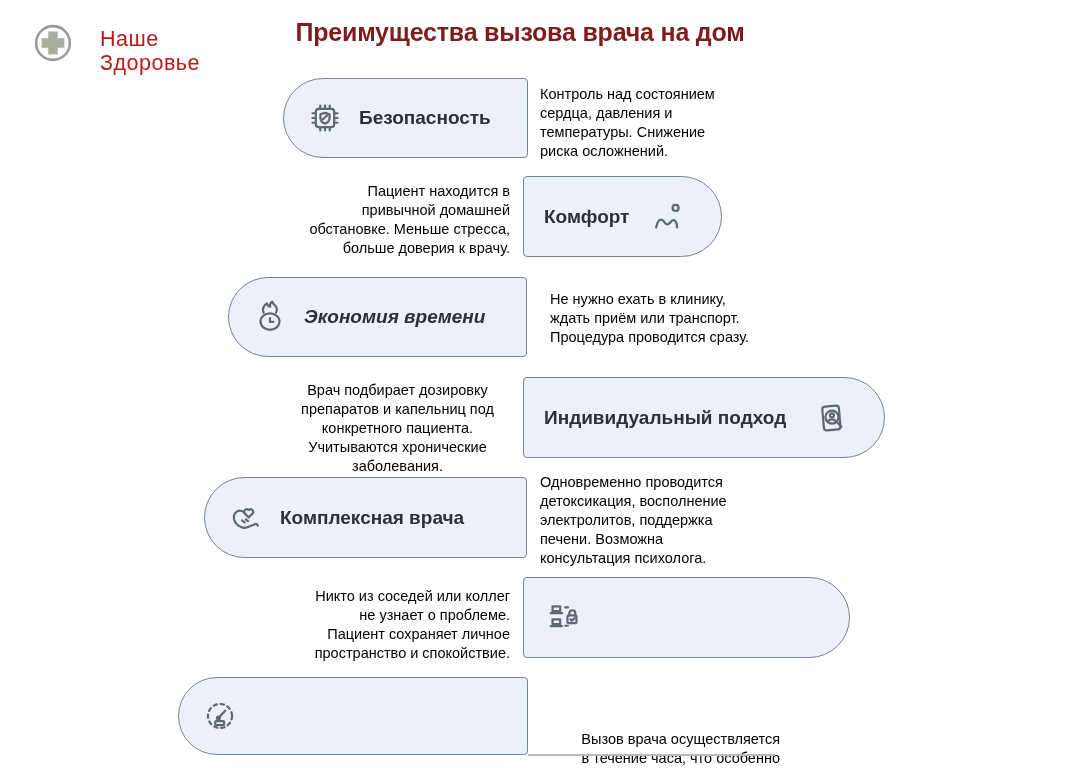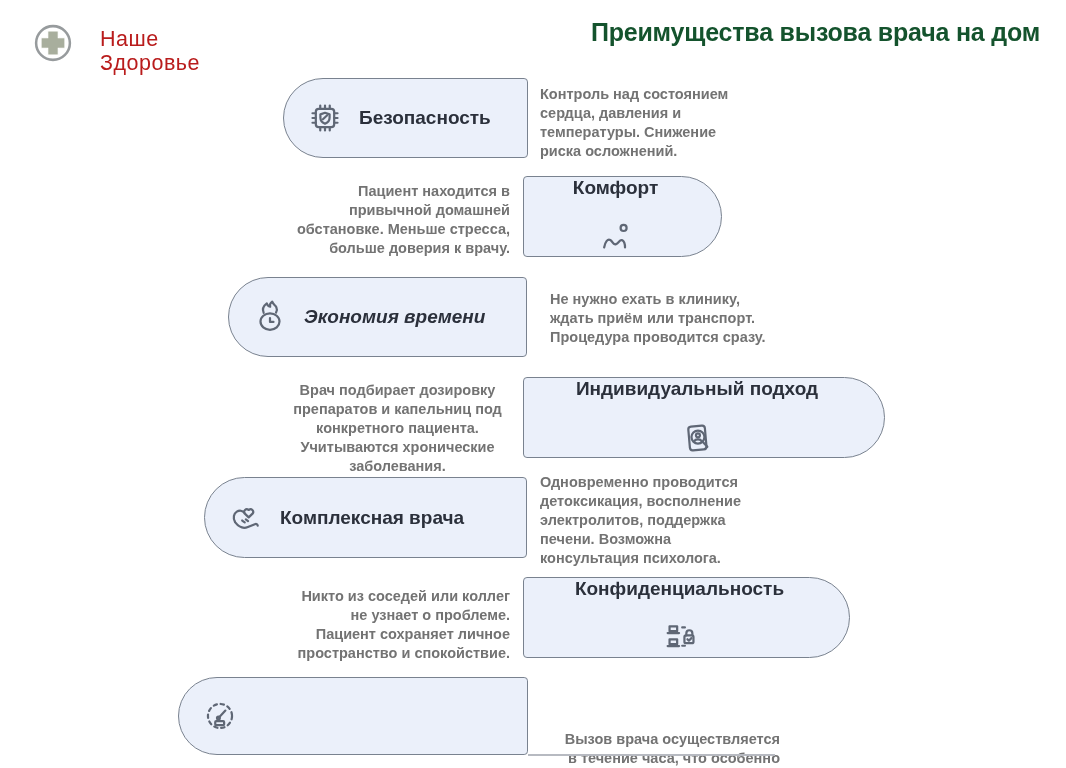--- a/index.html
+++ b/index.html
@@ -5,45 +5,44 @@
   html,body{margin:0;padding:0;}
   body{
     width:1066px;height:768px;position:relative;background:#ffffff;
     font-family:"Liberation Sans",sans-serif;overflow:hidden;
   }
   
   .logo{position:absolute;left:34px;top:24px;display:flex;align-items:center;gap:12px;}
   .logo-text{font-size:21.5px;line-height:24px;color:#b91c1c;letter-spacing:.5px;}
   
   .page-title{
-    position:absolute;left:0;top:18px;width:1040px;text-align:right;
-    font-size:25px;font-weight:bold;color:#14532d;letter-spacing:-.2px;
+    position:absolute;left:0;top:18px;width:1040px;text-align:center;
+    font-size:25px;font-weight:bold;color:#7f1d1d;letter-spacing:-.2px;
   }
   
   .card{
     position:absolute;display:flex;align-items:center;box-sizing:border-box;
     background:#ebf0fa;border:1.5px solid #79828f;
   }
   .pill-left{border-radius:41px 4px 4px 41px;padding-left:22px;gap:15px;}
-  .pill-right{border-radius:4px 41px 41px 4px;padding:0 34px 0 20px;justify-content:space-between;gap:14px;flex-direction:column;}
+  .pill-right{border-radius:4px 41px 41px 4px;padding:0 34px 0 20px;justify-content:space-between;gap:14px;}
   .card-title{font-size:19px;font-weight:bold;color:#2b303b;white-space:nowrap;}
   .icon{width:38px;height:38px;flex:0 0 38px;color:#5f6775;}
   .icon svg{width:38px;height:38px;display:block;}
   .c1{left:283px;top:78px;width:245px;height:80px;}
   .c2{left:523px;top:176px;width:199px;height:81px;}
   .c3{left:228px;top:277px;width:299px;height:80px;font-style:italic;}
   .c4{left:523px;top:377px;width:362px;height:81px;}
   .c5{left:204px;top:477px;width:323px;height:81px;}
   .c6{left:523px;top:577px;width:327px;height:81px;}
   .c7{left:178px;top:677px;width:350px;height:78px;}
   
   .desc{
-    position:absolute;font-size:14.5px;line-height:19px;color:#737373;
+    position:absolute;font-size:14.5px;line-height:19px;color:#000000;
     white-space:pre-line;
-    font-weight:bold;
   }
   .d1{left:540px;top:85px;width:215px;}
   .d2{left:290px;top:182px;width:220px;text-align:right;}
   .d3{left:540px;top:290px;width:235px;margin-left:10px;}
   .d4{left:285px;top:381px;width:225px;text-align:center;}
   .d5{left:540px;top:473px;width:235px;}
   .d6{left:290px;top:587px;width:220px;text-align:right;}
   .d7{left:540px;top:730px;width:240px;text-align:right;}
   
   .bottom-line{position:absolute;left:528px;top:754px;width:247px;height:2px;background:#b7bac1;}
@@ -139,21 +138,20 @@
   </span>
   <span class="card-title">Комплексная врача</span>
 </div>
 <div class="desc d5">Одновременно проводится
 детоксикация, восполнение
 электролитов, поддержка
 печени. Возможна
 консультация психолога.</div>
 
 <div class="card pill-right c6">
-  <span class="card-title">Конфиденциальность</span>
   <span class="icon">
     <svg viewBox="0 0 24 24" fill="none" stroke="currentColor" stroke-width="1.4" stroke-linecap="round" stroke-linejoin="round">
       <path d="M5.4 4.6h4.8v3.1H5.4z"></path>
       <path d="M4.2 8.9h7.2"></path>
       <path d="M5.4 12.8h4.8v3.1H5.4z"></path>
       <path d="M4.2 17.1h7.2"></path>
       <path d="M13.4 5.3h1.7M13.4 16.9h1.7"></path>
       <rect x="14.8" y="10.4" width="5.7" height="4.9" rx="1"></rect>
       <path d="M16 10.4V9a1.9 1.9 0 0 1 3.8 0v1.4"></path>
       <path d="M16.7 12.8l.9.9 1.6-1.6"></path>

